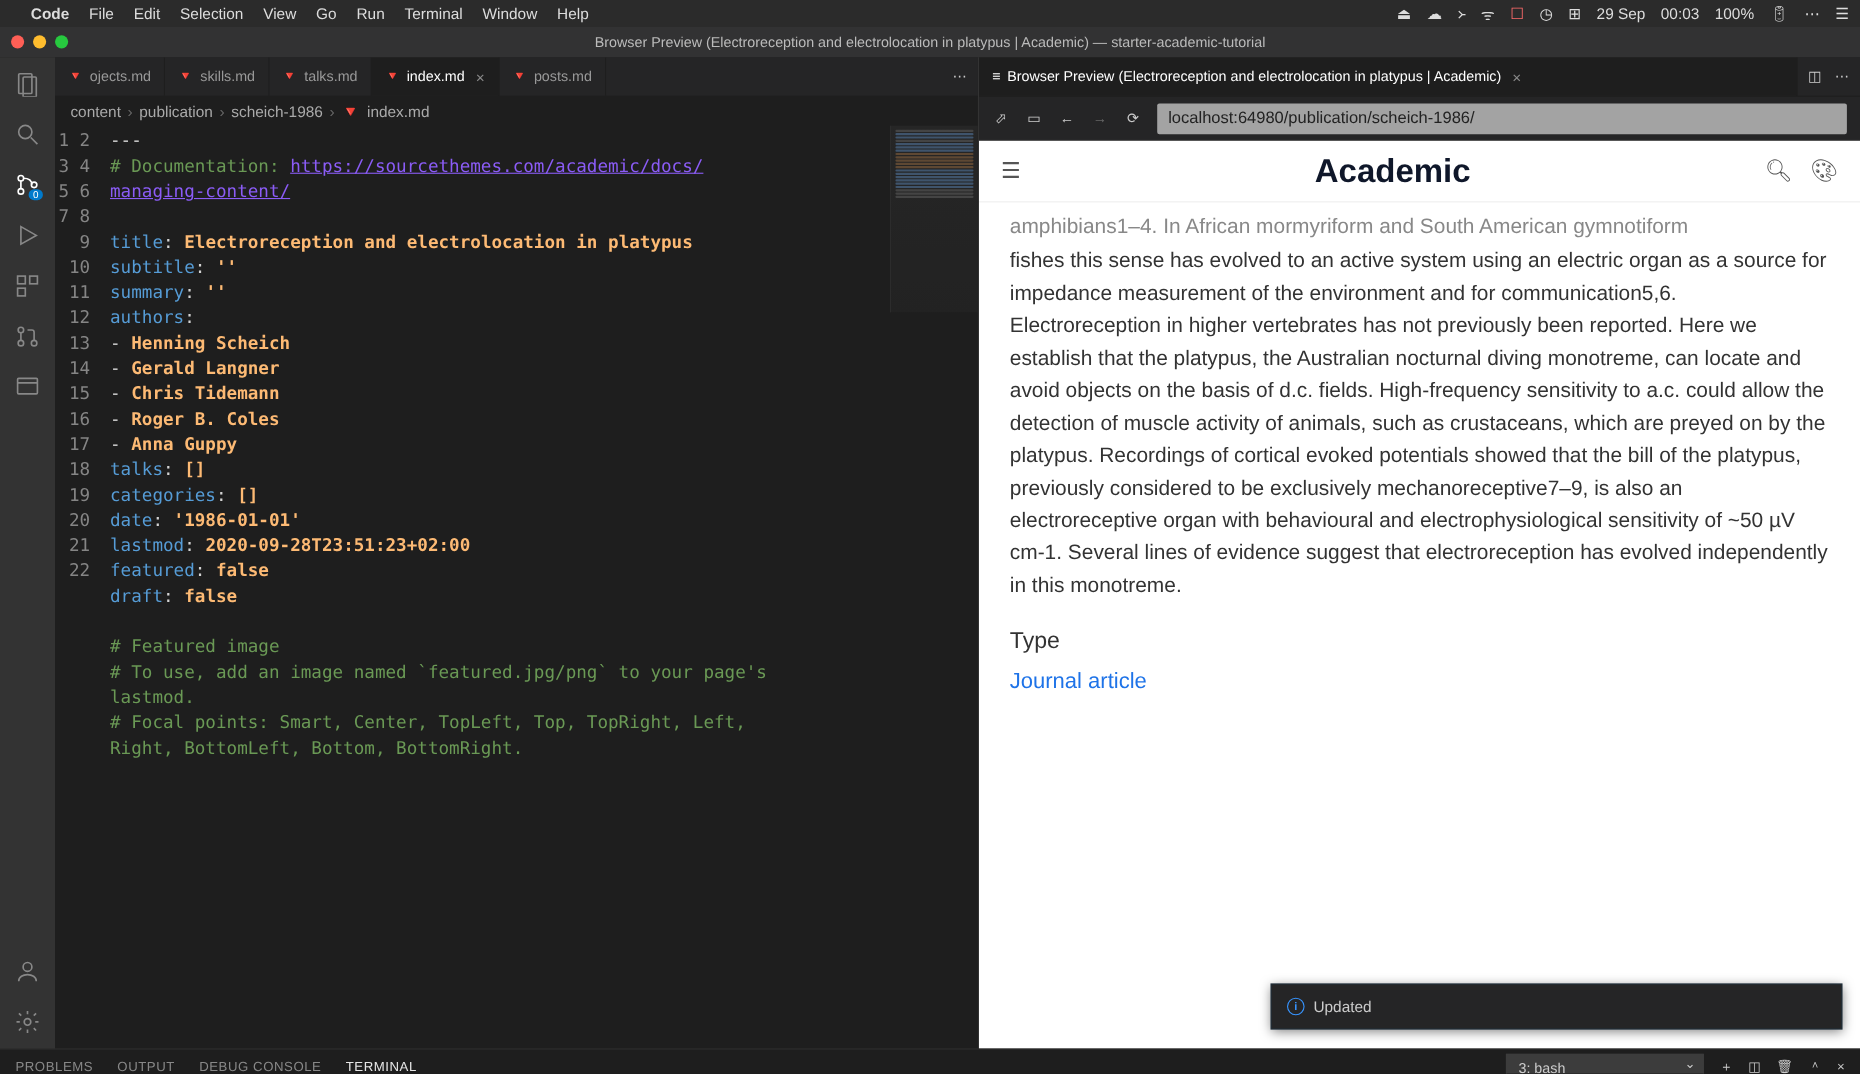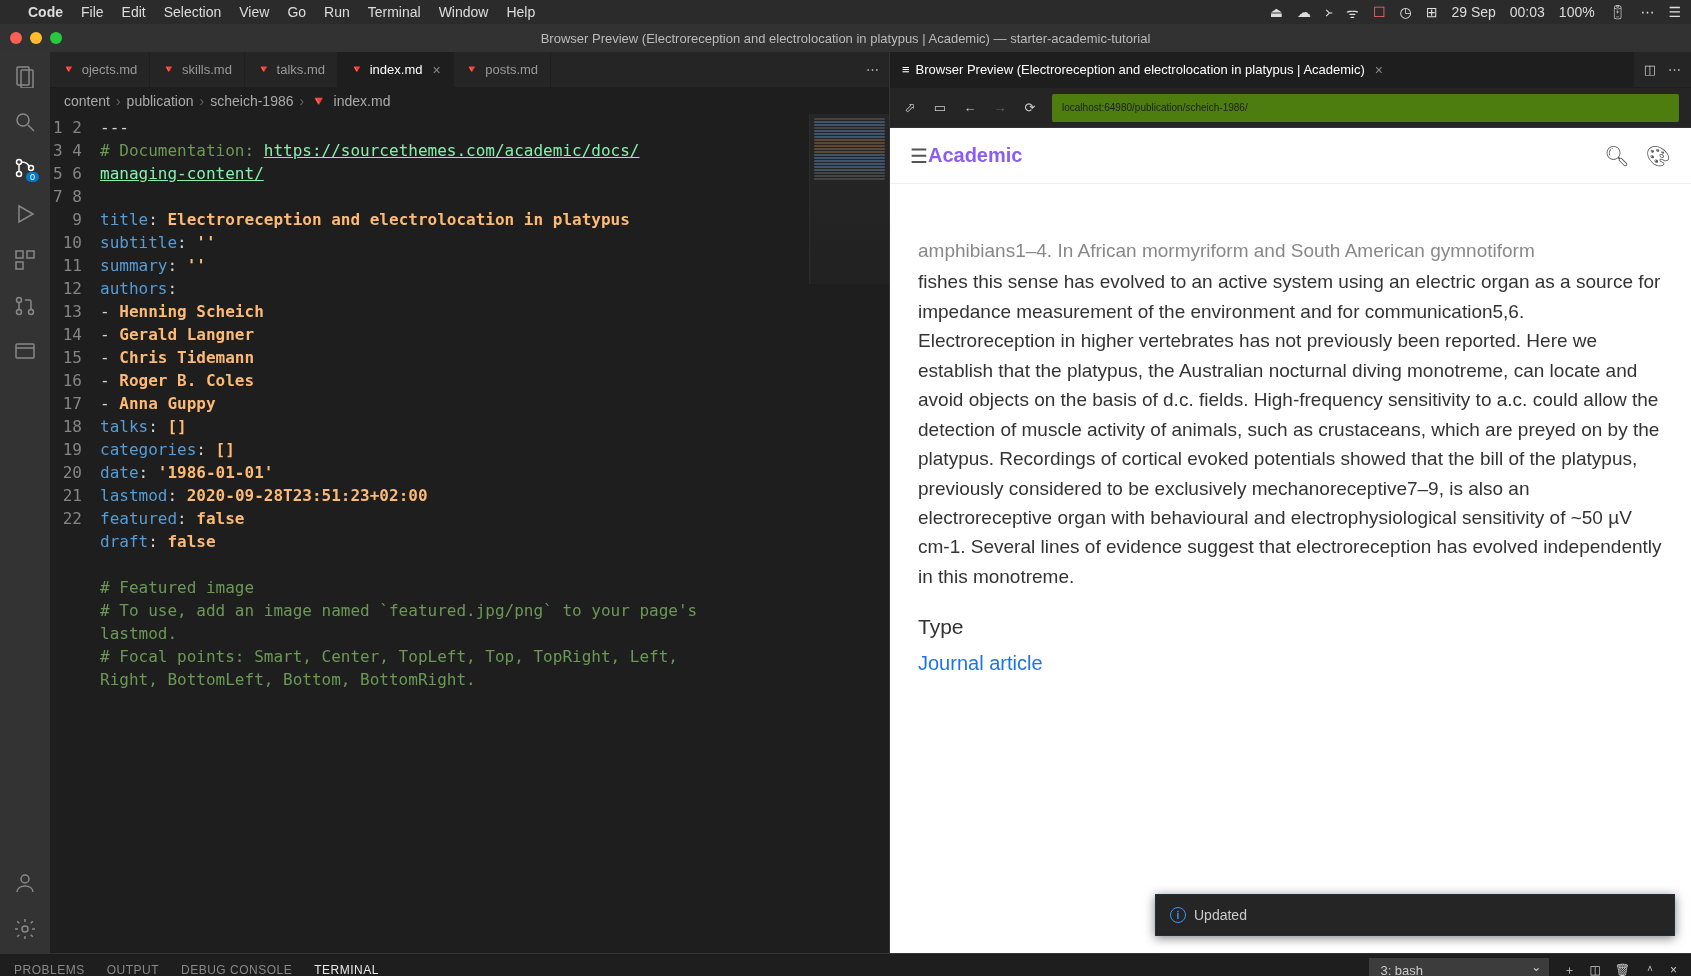--- a/index.html
+++ b/index.html
@@ -53,29 +53,29 @@
 .breadcrumb .sep{ color:#666;}
 .code-area { flex:1; position:relative; display:flex; font-family:Menlo,Consolas,monospace; font-size:16px; line-height:23px; overflow:hidden;}
 .gutter { width:50px; text-align:right; color:#858585; padding-right:18px; padding-top:2px; user-select:none;}
 .code { flex:1; padding-top:2px; white-space:pre; color:#d4d4d4; }
 .minimap { position:absolute; right:0; top:0; width:80px; height:170px; background:linear-gradient(#2a2a2a,#242424); opacity:.7; border-left:1px solid #333;
   display:flex; flex-direction:column; padding:4px; gap:1px;}
 .minimap span { height:2px; background:#555; display:block; border-radius:1px;}
 .minimap span.k { background:#4d6b8e;}
 .minimap span.s { background:#7a5a3d;}
 .tok-key{ color:#569cd6;} .tok-str{ color:#fdba74;font-weight:bold;} .tok-com{ color:#6a9955;}
-.tok-link{ color:#86efac; text-decoration:underline;} .tok-punc{color:#d4d4d4;}
+.tok-link{ color:#8b5cf6; text-decoration:underline;} .tok-punc{color:#d4d4d4;}
 
 .preview-toolbar{ height:40px; background:#252526; display:flex; align-items:center; gap:14px; padding:0 12px; border-bottom:1px solid #333;}
 .preview-toolbar .pv-icon{ color:#ccc; width:16px; text-align:center;}
 .preview-toolbar .pv-icon.dim{color:#666;}
-.url-input{ flex:1; height:28px; background:#4d7c0f; color:#222; border:none; border-radius:2px; padding:0 10px; font-size:10px;}
+.url-input{ flex:1; height:28px; background:#a3a3a3; color:#222; border:none; border-radius:2px; padding:0 10px; font-size:15px;}
 .web-content{ flex:1; background:#fff; overflow:hidden; display:flex; flex-direction:column;}
 .web-header{ height:56px; border-bottom:1px solid #eee; display:flex; align-items:center; padding:0 20px; justify-content:space-between;}
-.web-header .brand{ font-size:20px; font-weight:700; color:#8b5cf6; flex:1; text-align:left;}
+.web-header .brand{ font-size:30px; font-weight:700; color:#0f172a; flex:1; text-align:center;}
 .web-header .wh-icon{ color:#555; font-size:20px;}
 .web-body{ padding:8px 28px 20px 28px; color:#333; font-size:19px; line-height:1.55; overflow:hidden;}
 .web-body h4{ font-size:21px; font-weight:400; margin-top:20px; color:#333;}
 .web-body .pubtype{ color:#1e73e8; font-size:20px; margin-top:4px;}
 
 .panel { height:210px; background:#1e1e1e; border-top:1px solid #333; display:flex; flex-direction:column;}
 .panel-tabs { height:32px; display:flex; align-items:center; padding:0 14px; gap:22px; color:#888; font-size:12px;}
 .panel-tabs .pt{ padding:6px 0; letter-spacing:.5px;}
 .panel-tabs .pt.active{ color:#e7e7e7; border-bottom:1px solid #e7e7e7;}
 .panel-tabs .term-right{ margin-left:auto; display:flex; align-items:center; gap:14px; color:#ccc;}
@@ -336,21 +336,21 @@
       <div class="web-content">
         <div class="web-header">
           <span class="wh-icon">☰</span>
           <span class="brand">Academic</span>
           <span style="display:flex;gap:16px;">
             <span class="wh-icon">🔍︎</span>
             <span class="wh-icon">🎨︎</span>
           </span>
         </div>
         <div class="web-body">
-          <div style="color:#888;margin-bottom:2px;white-space:nowrap;overflow:hidden;margin-top:44px;">amphibians1–4. In African mormyriform and South American gymnotiform</div>
+          <div style="color:#888;margin-bottom:2px;white-space:nowrap;overflow:hidden;">amphibians1–4. In African mormyriform and South American gymnotiform</div>
           <div style="white-space:normal;">fishes this sense has evolved to an active system using an electric organ as a source for impedance measurement of the environment and for communication5,6. Electroreception in higher vertebrates has not previously been reported. Here we establish that the platypus, the Australian nocturnal diving monotreme, can locate and avoid objects on the basis of d.c. fields. High-frequency sensitivity to a.c. could allow the detection of muscle activity of animals, such as crustaceans, which are preyed on by the platypus. Recordings of cortical evoked potentials showed that the bill of the platypus, previously considered to be exclusively mechanoreceptive7–9, is also an electroreceptive organ with behavioural and electrophysiological sensitivity of ~50 µV cm-1. Several lines of evidence suggest that electroreception has evolved independently in this monotreme.</div>
           <h4>Type</h4>
           <div class="pubtype">Journal article</div>
         </div>
       </div>
     </div>
   </div>
 </div>
 
 <div class="panel">

